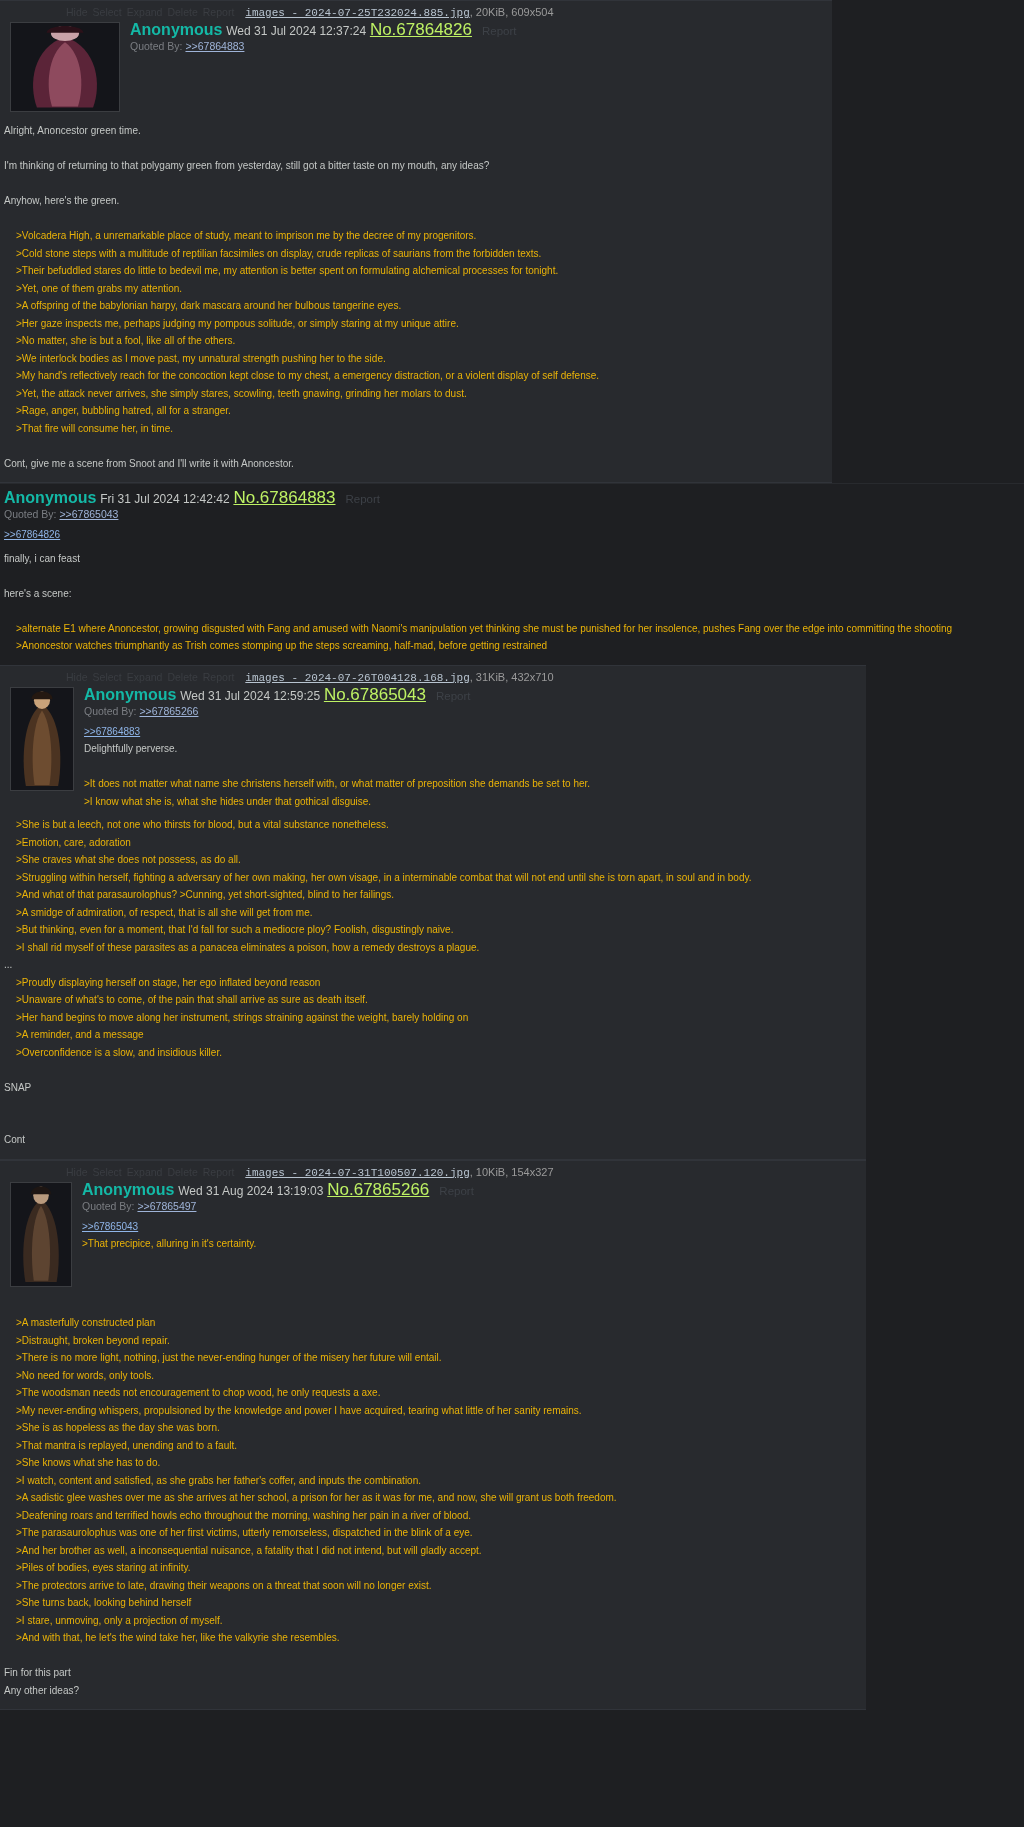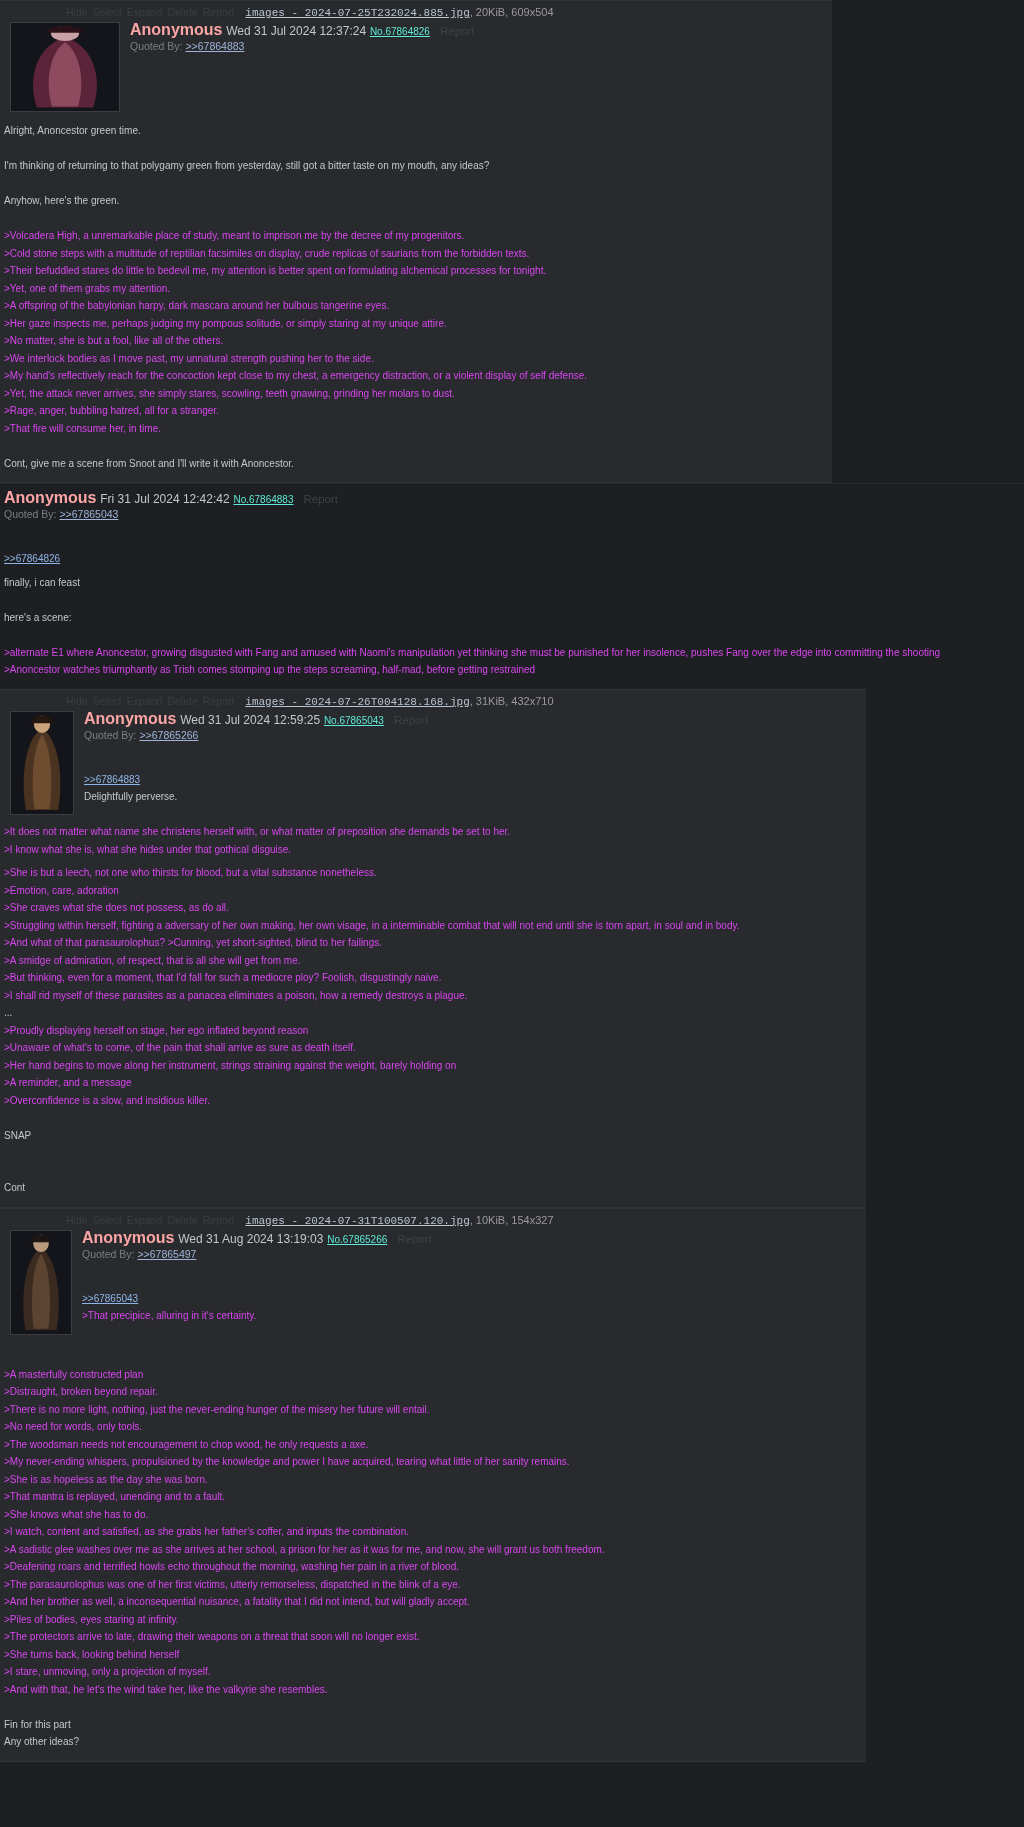--- a/index.html
+++ b/index.html
@@ -60,31 +60,31 @@
     background: #111214;
     display: block;
   }
   .thumb svg { display: block; }
   
   .hdr {
     line-height: 19px;
     white-space: nowrap;
   }
   .name {
-    color: #fca5a5;
+    color: #14b8a6;
     font-weight: bold;
     font-size: 16px;
   }
   .date {
     color: #c5c8c6;
     font-size: 12px;
   }
   .postno {
-    color: #5eead4;
-    font-size: 10px;
+    color: #bef264;
+    font-size: 17px;
     text-decoration: underline;
   }
   .reportlink {
     color: #3d4147;
     font-size: 11.5px;
     margin-left: 10px;
   }
   .quotedby {
     font-size: 10.5px;
     color: #7a7d82;
@@ -99,23 +99,22 @@
   .body {
     padding-top: 6px;
     line-height: 17.5px;
     font-size: 10px;
     color: #c5c8c6;
     white-space: pre-wrap;
   }
   .body .qlink {
     color: #8fb5e8;
     display: block;
-    margin-top: 24px;
   }
-  .greentext { color: #d946ef; }
+  .greentext { color: #eab308; margin-left: 12px; }
   .line { min-height: 17.5px; }
   .clear { clear: both; }
 </style>
 </head>
 <body>
 
 <div class="thread" id="thread">
     <div class="post reply" id="p1" style="display: block; width: 832px;">
       <div class="postwrap">
         <div class="fileline"><span class="actions"><span>Hide</span><span>Select</span><span>Expand</span><span>Delete</span><span>Report</span></span><a class="filelink" href="#">images - 2024-07-25T232024.885.jpg</a><span>, 20KiB, 609x504</span></div>

